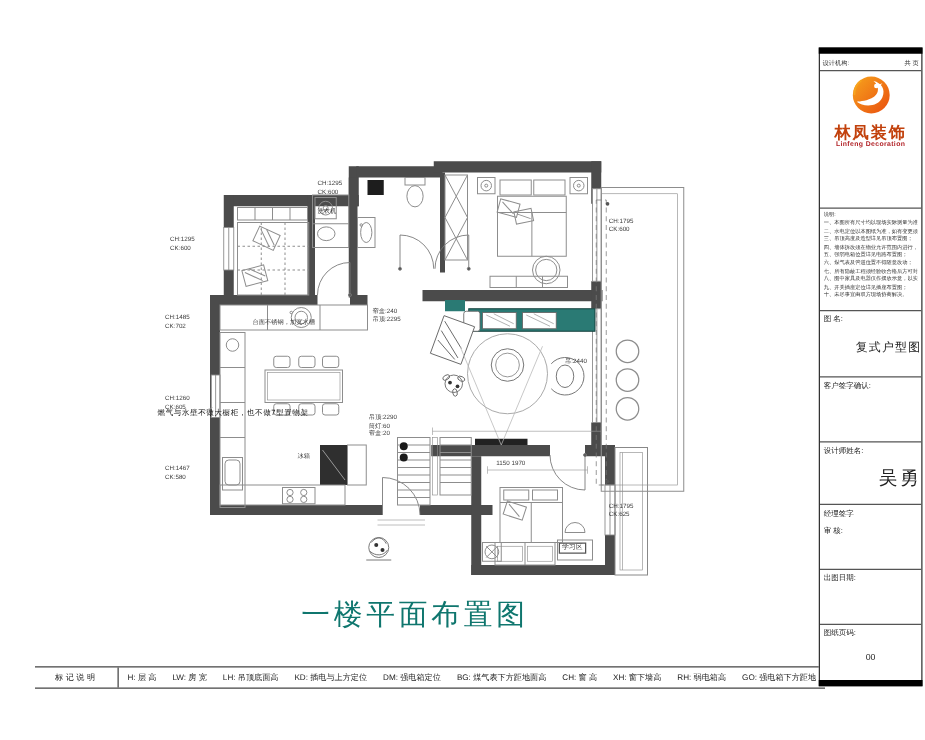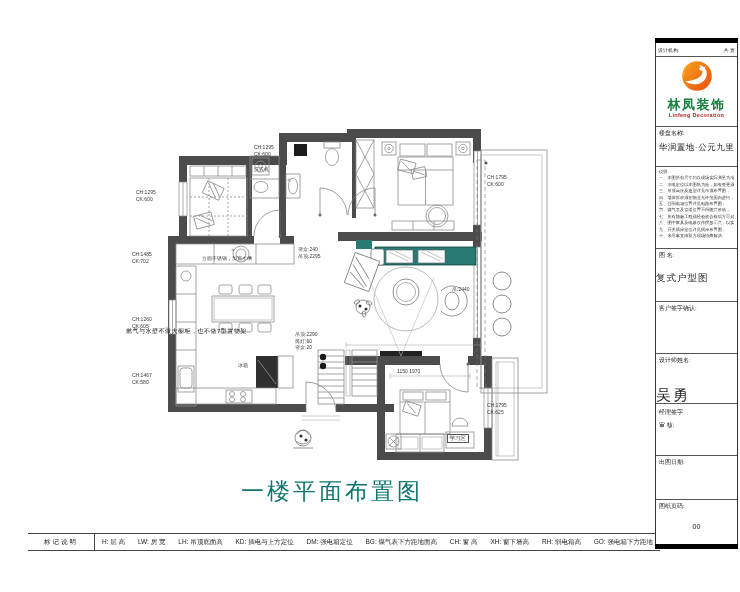--- a/index.html
+++ b/index.html
@@ -27,29 +27,29 @@
   
   .panel{position:absolute;left:655px;top:38px;width:83px;height:511px;
          border:1px solid #333;background:#fff;box-sizing:border-box}
   .panel .bar{position:absolute;left:-1px;width:83px;height:5px;background:#000}
   .panel .bar.top{top:-1px}
   .panel .bar.bot{bottom:-1px}
   .sec{position:absolute;left:0;width:100%;box-sizing:border-box;border-top:1px solid #555;overflow:hidden}
   .sec.first{border-top:none}
   .hdr-row{display:flex;justify-content:space-between;align-items:center;padding:0 2px;font-size:5px;color:#333}
   .logo-wrap{text-align:center}
-  .logo-cn{font-family:"Liberation Serif",serif;font-weight:bold;font-size:13px;letter-spacing:1.5px;color:#15803d;line-height:1.05;margin-top:1px}
+  .logo-cn{font-family:"Liberation Serif",serif;font-weight:bold;font-size:13px;letter-spacing:1.5px;color:#c2410c;line-height:1.05;margin-top:1px}
   .logo-en{font-size:5.5px;font-weight:bold;color:#b01f24;letter-spacing:.3px}
   .sec-label{font-size:6px;color:#222;padding:2px 3px 0}
   .proj-name{font-family:"Liberation Serif",serif;font-size:8.5px;text-align:center;margin-top:4px;letter-spacing:.5px}
   .notes{padding:2px 3px;font-size:4.2px;line-height:6.4px;color:#333}
   .notes div{white-space:nowrap;overflow:hidden}
-  .big-center{font-family:Liberation Sans, sans-serif;text-align:left}
+  .big-center{font-family:Liberation Sans, sans-serif;text-align:right}
   .draw-name{font-size:9.5px;margin-top:12px;letter-spacing:1px}
-  .designer{font-size:15px;margin-top:21px;letter-spacing:2px}
+  .designer{font-size:15px;margin-top:8px;letter-spacing:2px}
   .pageno{font-size:7px;margin-top:12px;text-align:center}
   .two-line{font-size:6px;line-height:2.2;padding:2px 3px 0}
 </style>
 </head>
 <body>
 
 <svg id="plan-svg" width="740" height="592" viewBox="0 0 740 592">
   <defs>
     <linearGradient id="og" x1="0" y1="0" x2="1" y2="1">
       <stop offset="0" stop-color="#f7a41d"></stop>
@@ -403,24 +403,20 @@
         </defs>
       <path d="M8,25 C14,30 27,30 31,21 C34,14 30,8 23,6.5 C28,10.5 28.5,17 23.5,20.5 C17.5,24.5 11,24.5 8,25 Z" fill="#fff"></path>
       <circle cx="25.5" cy="11" r="2" fill="#fff"></circle>
       <path d="M27,10 L31,8.5 L27.6,12 Z" fill="#fff"></path>
       <path d="M6,19 A15,15 0 0 1 12,6" fill="none" stroke="#f7a41d" stroke-width="1.6"></path>
     </svg>
     <div class="logo-cn">林凤装饰</div>
     <div class="logo-en">Linfeng Decoration</div>
   </div>
 
-  <div class="sec" style="top:87px;height:40px">
-    <div class="sec-label">楼盘名称:</div>
-    <div class="proj-name">华润置地·公元九里</div>
-  </div>
 
   <div class="sec notes" style="top:127px;height:82px">
     <div>说明:</div>
     <div>一、本图所有尺寸均以现场实际测量为准，施工前请仔细核对；</div>
     <div>二、水电定位以本图纸为准，如有变更须经设计师确认；</div>
     <div>三、吊顶高度及造型详见吊顶布置图；</div>
     <div>四、墙体拆改须在物业允许范围内进行，不得拆动承重墙；</div>
     <div>五、强弱电箱位置详见电路布置图；</div>
     <div>六、煤气表及管道位置不得随意改动；</div>
     <div>七、所有隐蔽工程须经验收合格后方可封闭；</div>

